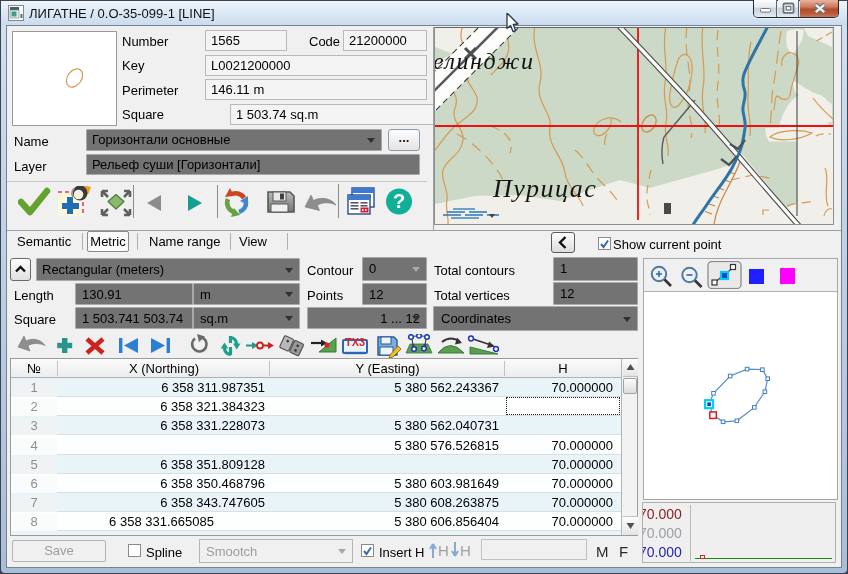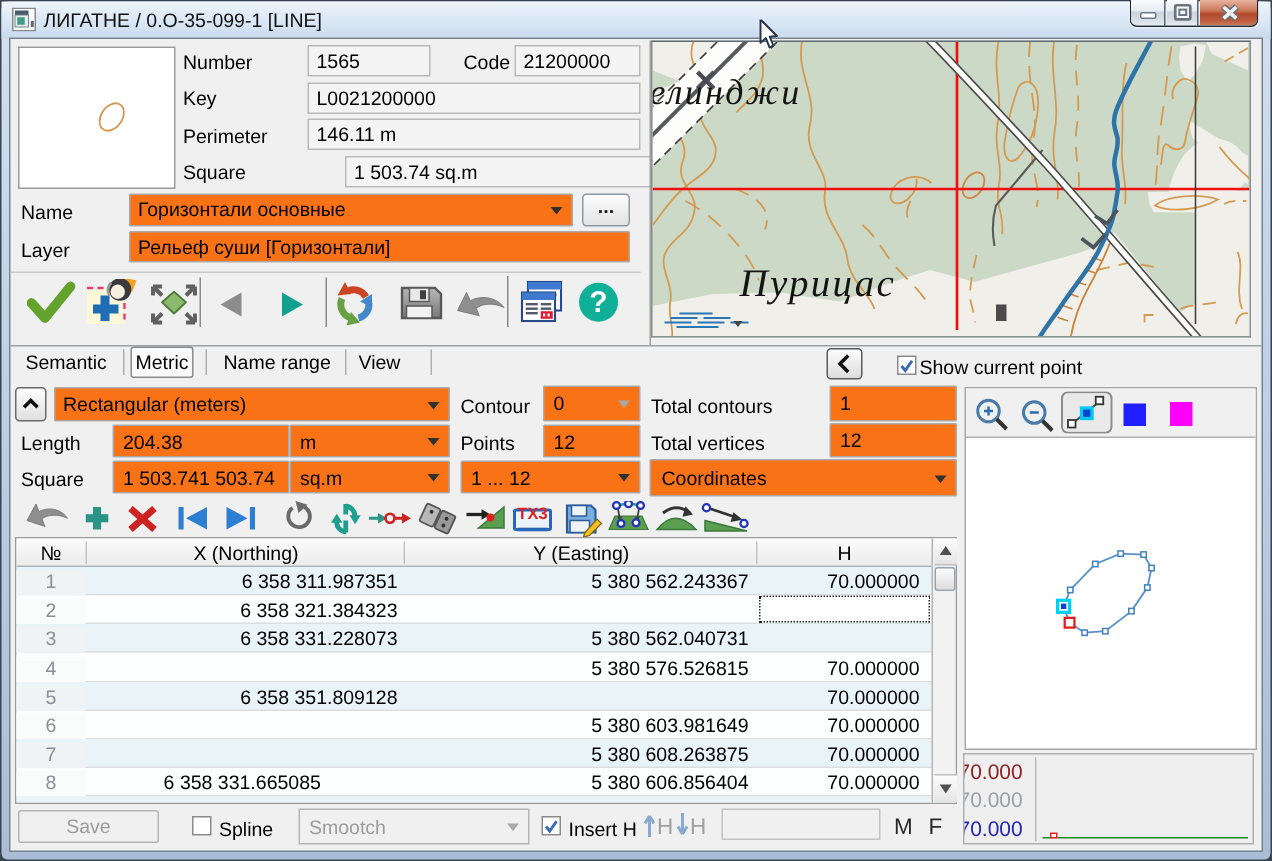--- a/index.html
+++ b/index.html
@@ -6,21 +6,21 @@
 html,body { width:848px; height:574px; overflow:hidden; }
 body { font-family:"Liberation Sans", sans-serif; font-size:13px; color:#000; background:#10141a; position:relative; }
 .abs { position:absolute; }
 .frame { left:1px; top:1px; width:846px; height:572px; border-radius:5px 5px 4px 4px; background:linear-gradient(180deg,#d3e0ef 0%,#c0d2e7 40%,#a9bdd6 100%); }
 body { background:#3a4450; }
 .titlebar { left:1px; top:1px; width:846px; height:25px; background:linear-gradient(180deg,#eef4fb 0%,#dde9f6 45%,#c9daed 100%); }
 .client { left:6px; top:25px; width:836px; height:543px; background:#f0f0f0; border:1px solid #75828f; }
 .ttext { left:29px; top:6px; font-size:13px; color:#101010; }
 .lbl { color:#000; }
 .field { background:#f4f4f4; border:1px solid #b9b9b9; }
-.wfield { background:#f97316; border:1px solid #a9a9a9; border-radius:1px; }
+.wfield { background:#737373; border:1px solid #a9a9a9; border-radius:1px; }
 .combo-arrow { position:absolute; right:6px; top:50%; margin-top:-2px; width:0; height:0; border-left:4px solid transparent; border-right:4px solid transparent; border-top:5px solid #303030; }
 .vline { background:#a0a0a0; width:1px; }
 .hline { background:#9aa0a6; height:1px; }
 .cell { position:absolute; white-space:nowrap; }
 </style>
 </head>
 <body>
 <div class="abs frame"></div>
 <div class="abs titlebar"></div>
 <div class="abs client"></div>
@@ -270,30 +270,30 @@
 <svg width="19" height="21" viewBox="0 0 19 21">
       <path d="M5 12.5 L9.5 8 L14 12.5" fill="none" stroke="#111" stroke-width="2.4"></path>
     </svg>
 </div>
 <div class="abs wfield" style="left:36px;top:258px;width:264px;height:23px;padding:3px 5px;">Rectangular (meters)<span class="combo-arrow"></span></div>
 <div class="abs lbl" style="left:307px;top:263px;">Contour</div>
 <div class="abs wfield" style="left:362px;top:257px;width:65px;height:24px;padding:3px 6px;">0<span class="combo-arrow" style="border-top-color:#a8a8a8;"></span></div>
 <div class="abs lbl" style="left:434px;top:263px;">Total contours</div>
 <div class="abs wfield" style="left:553px;top:257px;width:85px;height:24px;padding:3px 6px;">1</div>
 <div class="abs lbl" style="left:14px;top:288px;">Length</div>
-<div class="abs wfield" style="left:75px;top:283px;width:118px;height:22px;padding:3px 6px;">204.38</div>
+<div class="abs wfield" style="left:75px;top:283px;width:118px;height:22px;padding:3px 6px;">130.91</div>
 <div class="abs wfield" style="left:193px;top:283px;width:107px;height:22px;padding:3px 6px;">m<span class="combo-arrow"></span></div>
 <div class="abs lbl" style="left:307px;top:288px;">Points</div>
 <div class="abs wfield" style="left:362px;top:283px;width:65px;height:22px;padding:3px 6px;">12</div>
 <div class="abs lbl" style="left:434px;top:288px;">Total vertices</div>
 <div class="abs wfield" style="left:553px;top:282px;width:85px;height:23px;padding:3px 6px;">12</div>
 <div class="abs lbl" style="left:14px;top:312px;">Square</div>
 <div class="abs wfield" style="left:75px;top:307px;width:118px;height:22px;padding:3px 6px;">1 503.741 503.74</div>
 <div class="abs wfield" style="left:193px;top:307px;width:107px;height:22px;padding:3px 6px;">sq.m<span class="combo-arrow"></span></div>
-<div class="abs wfield" style="left:307px;top:307px;width:120px;height:22px;padding:3px 6px;">1 ... 12<span class="combo-arrow"></span></div>
+<div class="abs wfield" style="left:307px;top:307px;width:120px;height:22px;padding:3px 6px;text-align:right;">1 ... 12<span class="combo-arrow"></span></div>
 <div class="abs wfield" style="left:433px;top:306px;width:205px;height:25px;padding:4px 7px;">Coordinates<span class="combo-arrow"></span></div>
 
 <div class="abs" style="left:14px;top:334px;width:500px;height:24px;">
 <svg width="500" height="24" viewBox="0 0 500 24">
 
 <path d="M4 13 L10 2 L12 7 C19 3.5 27 5.5 31 11.5 C25 8.5 17 9 14 12 L16 17 Z" fill="#8e8e8e" stroke="#787878" stroke-width="0.6"></path>
 
 <rect x="48" y="4" width="5.4" height="15" fill="#2a9486"></rect>
       <rect x="43.2" y="8.8" width="15" height="5.4" fill="#2a9486"></rect>
 
@@ -399,25 +399,27 @@
   <div class="cell" style="left:259px;top:2px;width:229px;text-align:right;">5 380 576.526815</div>
   <div class="cell" style="left:494px;top:2px;width:108px;text-align:right;">70.000000</div>
 </div>
 <div class="abs" style="left:0;top:96px;width:610px;height:19px;background:#e9f4f8;border-bottom:1px solid #d9dee0;">
   <div class="cell" style="left:0;top:2px;width:46px;text-align:center;background:#f0f3f4;height:17px;color:#8e8e9a;">5</div>
   <div class="cell" style="left:47px;top:2px;width:207px;text-align:right;">6 358 351.809128</div>
   <div class="cell" style="left:494px;top:2px;width:108px;text-align:right;">70.000000</div>
 </div>
 <div class="abs" style="left:0;top:115px;width:610px;height:19px;background:#fdfefe;border-bottom:1px solid #d9dee0;">
   <div class="cell" style="left:0;top:2px;width:46px;text-align:center;background:#fafbfb;height:17px;color:#8e8e9a;">6</div>
+  <div class="cell" style="left:47px;top:2px;width:207px;text-align:right;">6 358 350.468796</div>
   <div class="cell" style="left:259px;top:2px;width:229px;text-align:right;">5 380 603.981649</div>
   <div class="cell" style="left:494px;top:2px;width:108px;text-align:right;">70.000000</div>
 </div>
 <div class="abs" style="left:0;top:134px;width:610px;height:19px;background:#e9f4f8;border-bottom:1px solid #d9dee0;">
   <div class="cell" style="left:0;top:2px;width:46px;text-align:center;background:#f0f3f4;height:17px;color:#8e8e9a;">7</div>
+  <div class="cell" style="left:47px;top:2px;width:207px;text-align:right;">6 358 343.747605</div>
   <div class="cell" style="left:259px;top:2px;width:229px;text-align:right;">5 380 608.263875</div>
   <div class="cell" style="left:494px;top:2px;width:108px;text-align:right;">70.000000</div>
 </div>
 <div class="abs" style="left:0;top:153px;width:610px;height:19px;background:#fdfefe;border-bottom:1px solid #d9dee0;">
   <div class="cell" style="left:0;top:2px;width:46px;text-align:center;background:#fafbfb;height:17px;color:#8e8e9a;">8</div>
   <div class="cell" style="left:47px;top:2px;width:207px;text-align:center;">6 358 331.665085</div>
   <div class="cell" style="left:259px;top:2px;width:229px;text-align:right;">5 380 606.856404</div>
   <div class="cell" style="left:494px;top:2px;width:108px;text-align:right;">70.000000</div>
 </div>
 <div class="abs" style="left:0;top:172px;width:610px;height:4px;background:#e9f4f8;"></div>

